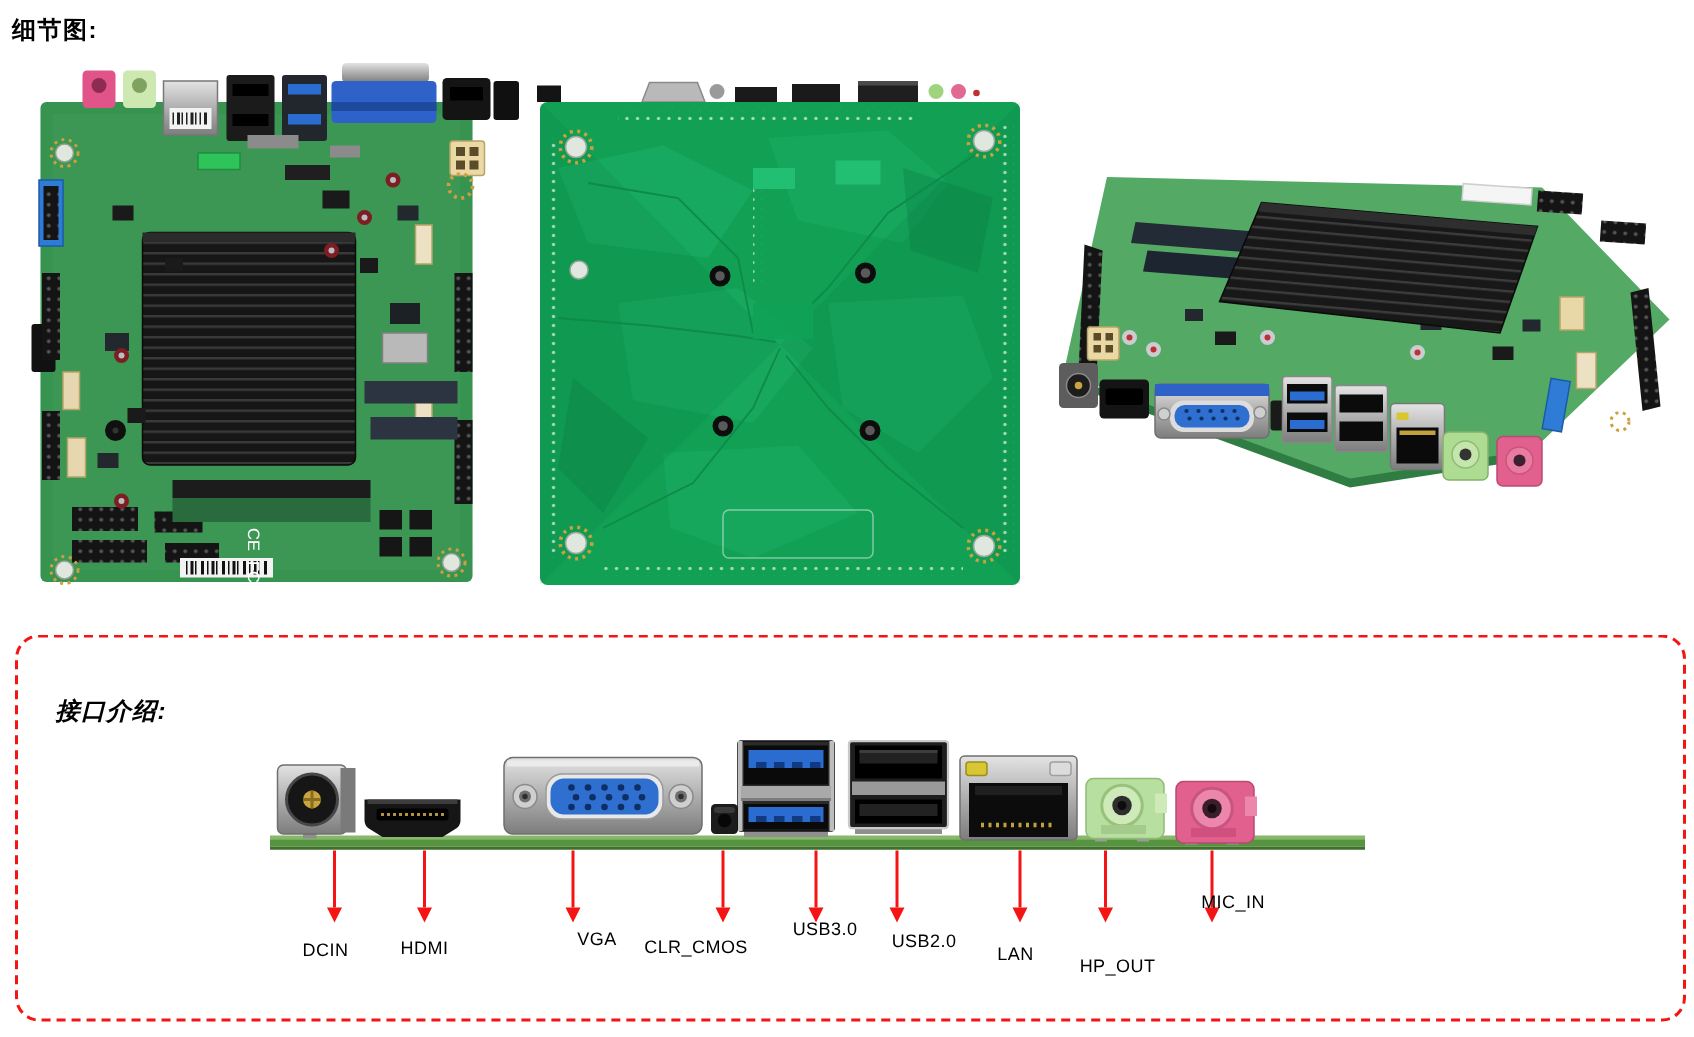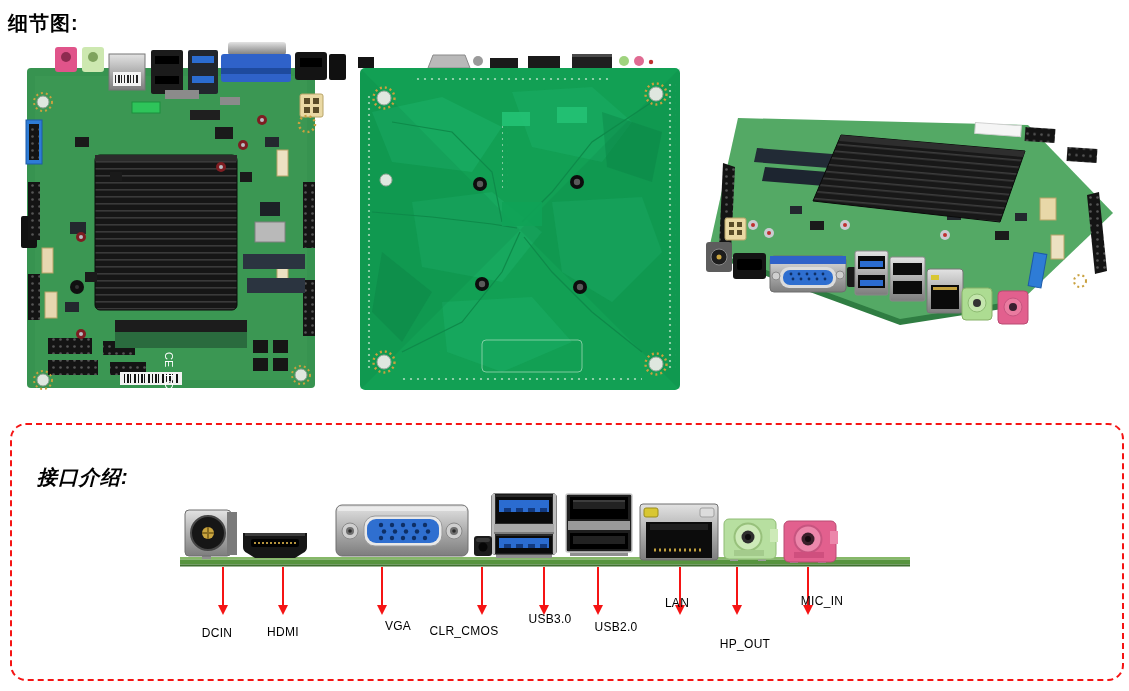--- a/index.html
+++ b/index.html
@@ -1,21 +1,21 @@
 <!DOCTYPE html>
 <html><head>
 <meta charset="utf-8">
 <style>
   html,body{margin:0;padding:0;}
   body{
     width:1129px;height:691px;position:relative;background:#ffffff;
     font-family:"Liberation Sans",sans-serif;overflow:hidden;
   }
   .section-title{
-    position:absolute;font-size:20px;font-weight:bold;color:#000;
+    position:absolute;font-size:16px;font-weight:bold;color:#000;
     letter-spacing:1px;white-space:nowrap;
   }
   #details-title{left:8px;top:10px;}
   #io-title{left:37px;top:464px;font-style:italic;}
   .figure{position:absolute;}
   .io-box{
     position:absolute;left:10px;top:423px;width:1110px;height:254px;
     border:2px dashed #f51414;border-radius:16px;background:#fff;
   }
   .callout-arrow{
@@ -453,15 +453,15 @@
 <div class="callout-arrow" style="left:679px"></div>
 <div class="callout-arrow" style="left:736px"></div>
 <div class="callout-arrow" style="left:807px"></div>
 
 <span class="port-label" style="left:217px;top:626px">DCIN</span>
 <span class="port-label" style="left:283px;top:625px">HDMI</span>
 <span class="port-label" style="left:398px;top:619px">VGA</span>
 <span class="port-label" style="left:464px;top:624px">CLR_CMOS</span>
 <span class="port-label" style="left:550px;top:612px">USB3.0</span>
 <span class="port-label" style="left:616px;top:620px">USB2.0</span>
-<span class="port-label" style="left:677px;top:596px">LAN</span>
+<span class="port-label" style="left:677px;top:629px">LAN</span>
 <span class="port-label" style="left:745px;top:637px">HP_OUT</span>
 <span class="port-label" style="left:822px;top:594px">MIC_IN</span>
 
 </body></html>

